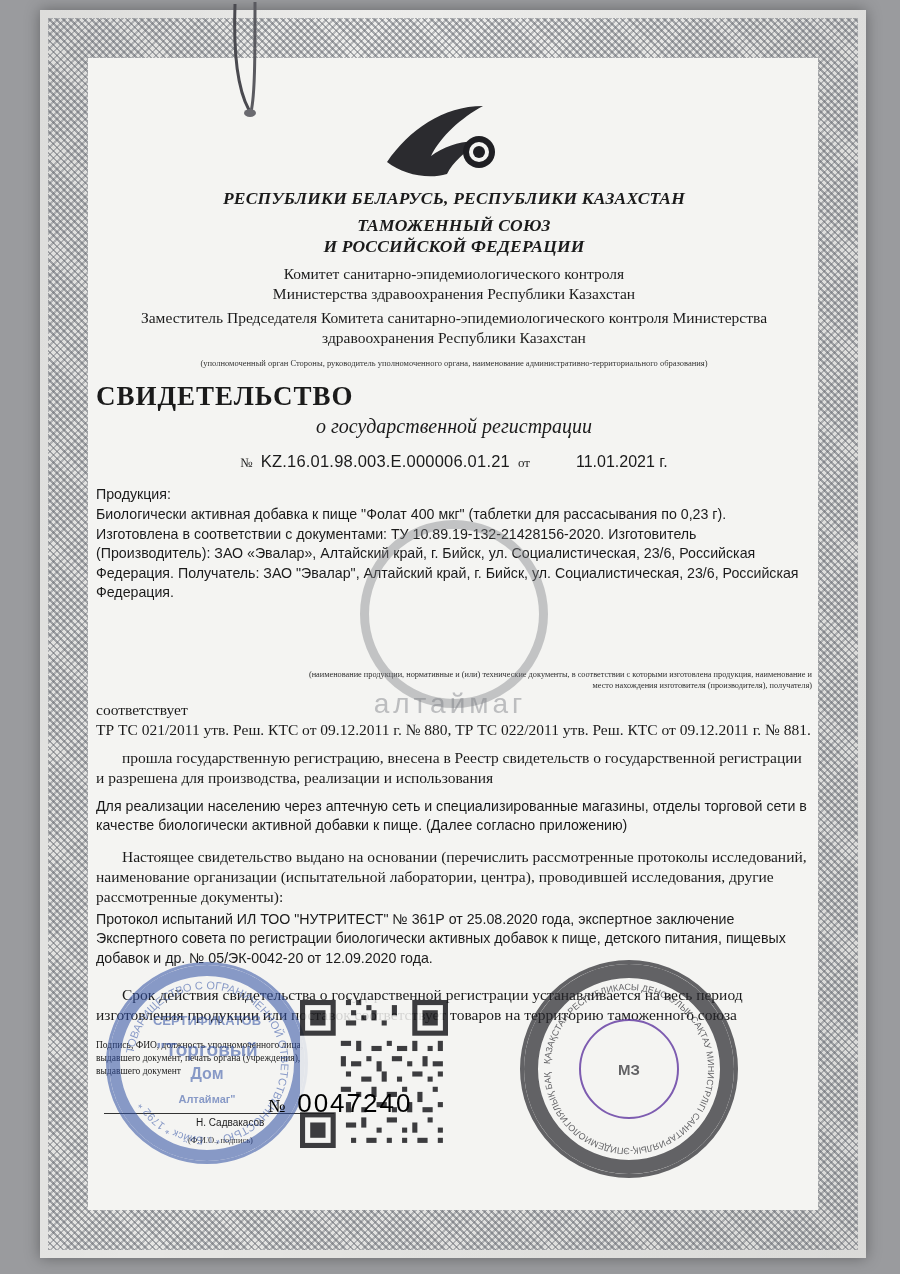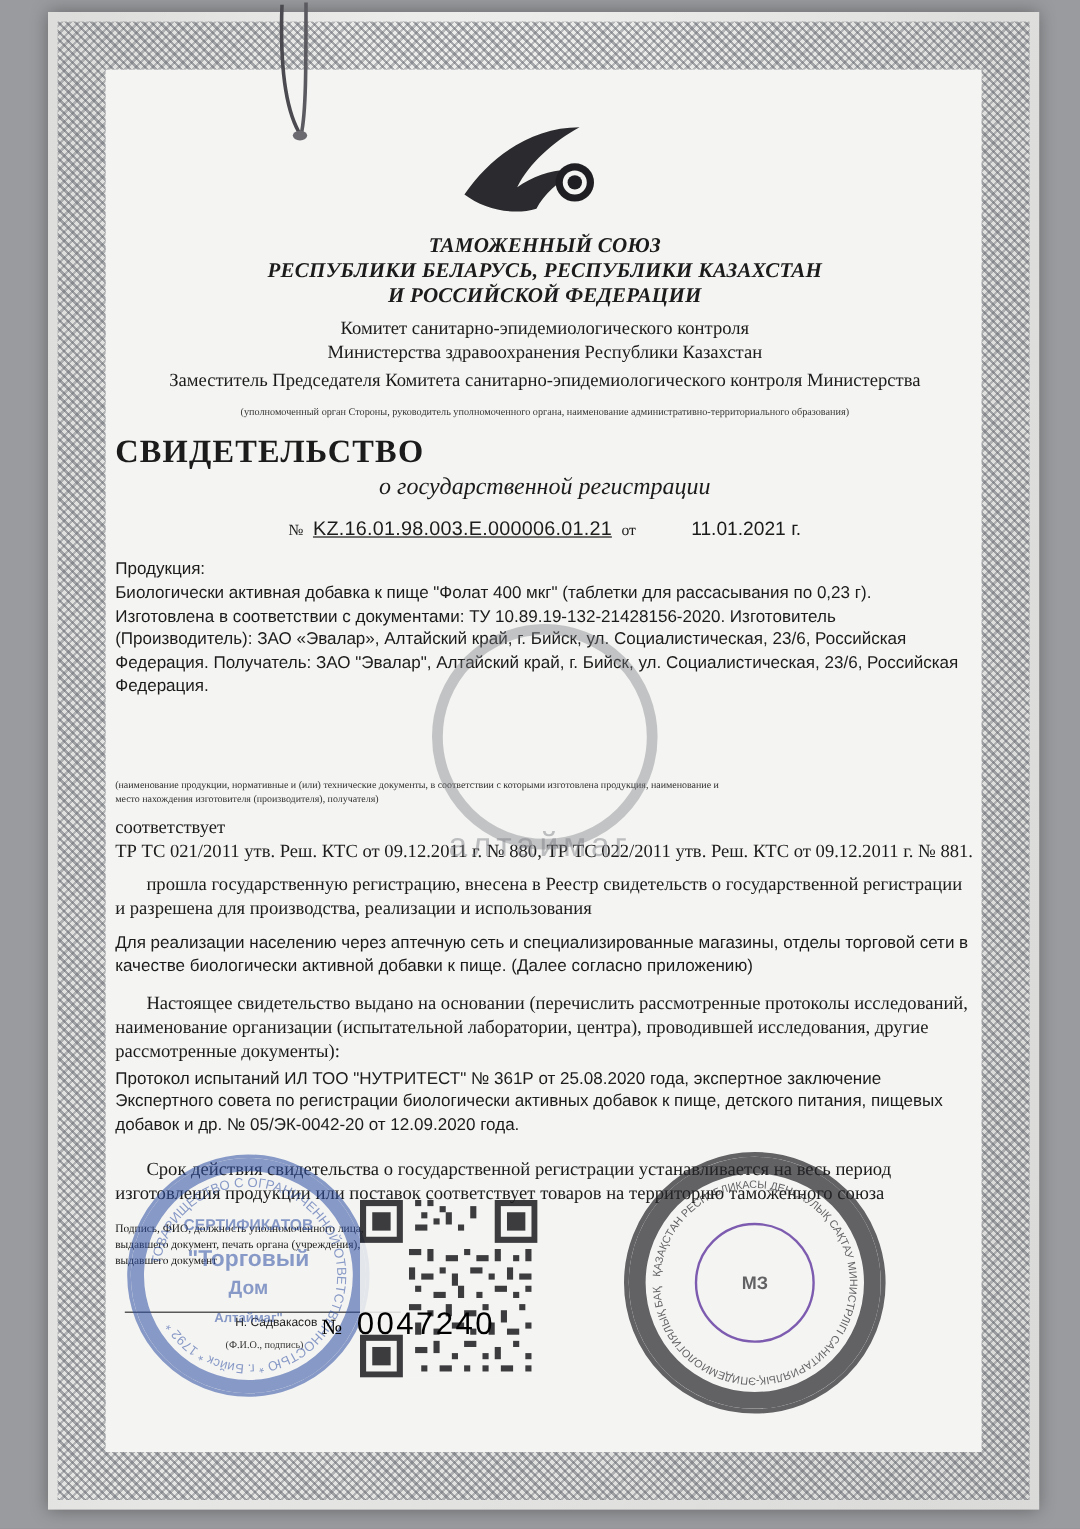--- a/index.html
+++ b/index.html
@@ -133,21 +133,20 @@
     justify-content: center;
     gap: 8px;
     margin-top: 14px;
     font-size: 15px;
   }
   .numrow .lbl { font-size: 13px; }
   .numrow .regno {
     font-family: "Liberation Sans", sans-serif;
     font-size: 16.5px;
     letter-spacing: .2px;
-    text-decoration: underline;
   }
   .numrow .date {
     font-family: "Liberation Sans", sans-serif;
     font-size: 16px;
     margin-left: 38px;
   }
 
   
   .blk {
     font-family: "Liberation Sans", sans-serif;
@@ -161,21 +160,21 @@
     font-size: 15.5px;
     line-height: 20px;
   }
   .blk.indent { text-indent: 26px; }
   .label-line {
     font-family: "Liberation Sans", sans-serif;
     font-size: 14.2px;
     line-height: 19px;
   }
   .tiny-caption {
-    text-align: left;
+    text-align: right;
     font-size: 8.3px;
     line-height: 11.5px;
     margin-top: 10px;
     color: #2e2e2e;
   }
   .spacer-lg { height: 56px; }
 
   
   .sign-area {
     position: relative;
@@ -339,28 +338,29 @@
 
     <div class="emblem">
       <svg width="150" height="92" viewBox="0 0 150 92">
         <path d="M8 66 C 30 34, 64 10, 104 10 C 82 22, 62 40, 52 60 C 66 50, 84 44, 100 46 C 86 56, 74 66, 68 78 C 48 84, 24 78, 8 66 Z" fill="#2b2b2f"></path>
         <circle cx="100" cy="56" r="16" fill="#1f1f23"></circle>
         <circle cx="100" cy="56" r="10" fill="#f4f4f2"></circle>
         <circle cx="100" cy="56" r="6" fill="#1f1f23"></circle>
       </svg>
     </div>
 
+    <div class="h-union" style="margin-top:0">РЕСПУБЛИКИ БЕЛАРУСЬ, РЕСПУБЛИКИ КАЗАХСТАН</div>
     <div class="h-union">ТАМОЖЕННЫЙ СОЮЗ</div>
-    <div class="h-union" style="margin-top:0">РЕСПУБЛИКИ БЕЛАРУСЬ, РЕСПУБЛИКИ КАЗАХСТАН</div>
     <div class="h-union" style="margin-top:0">И РОССИЙСКОЙ ФЕДЕРАЦИИ</div>
 
     <div class="h-body">Комитет санитарно-эпидемиологического контроля</div>
     <div class="h-body" style="margin-top:0">Министерства здравоохранения Республики Казахстан</div>
 
     <div class="h-body small" style="margin-top:4px">Заместитель Председателя Комитета санитарно-эпидемиологического контроля Министерства</div>
+    <div class="h-body small" style="margin-top:0">здравоохранения Республики Казахстан</div>
 
     <div class="caption">(уполномоченный орган Стороны, руководитель уполномоченного органа, наименование административно-территориального образования)</div>
 
     <div class="title-main">СВИДЕТЕЛЬСТВО</div>
     <div class="title-sub">о государственной регистрации</div>
 
     <div class="numrow">
       <span class="lbl">№</span>
       <span class="regno">KZ.16.01.98.003.Е.000006.01.21</span>
       <span class="lbl">от</span>

